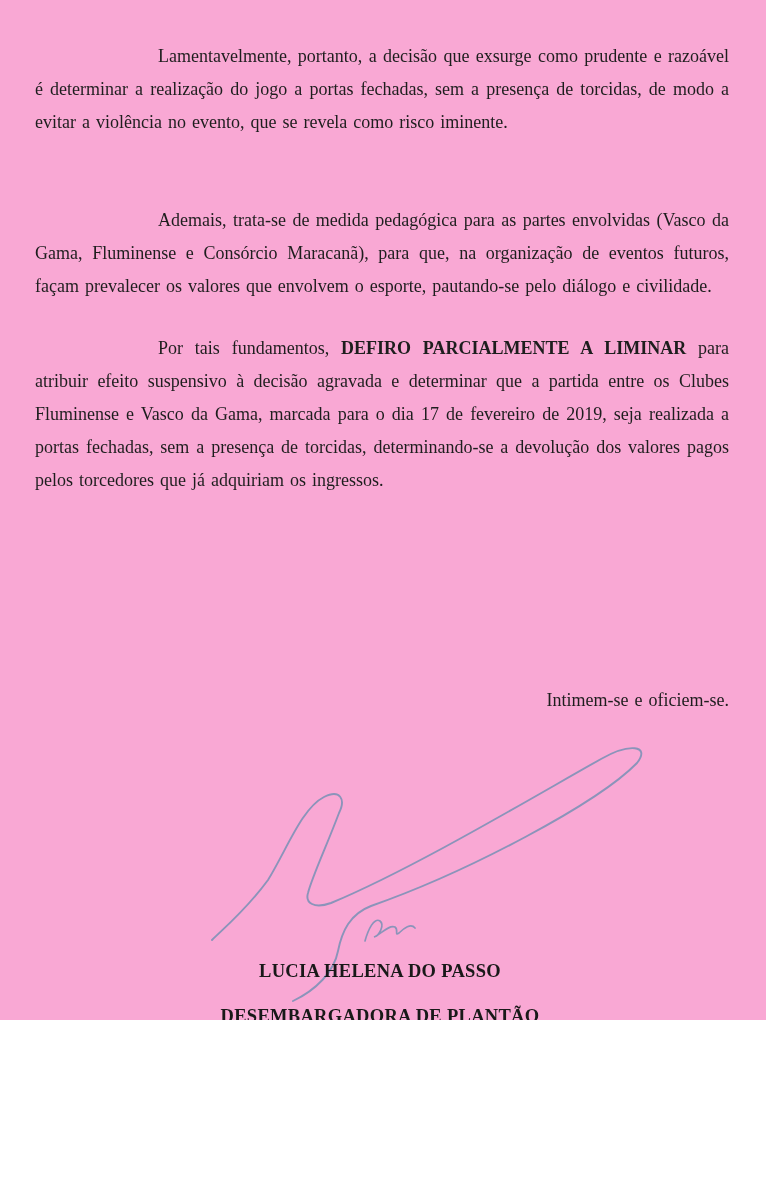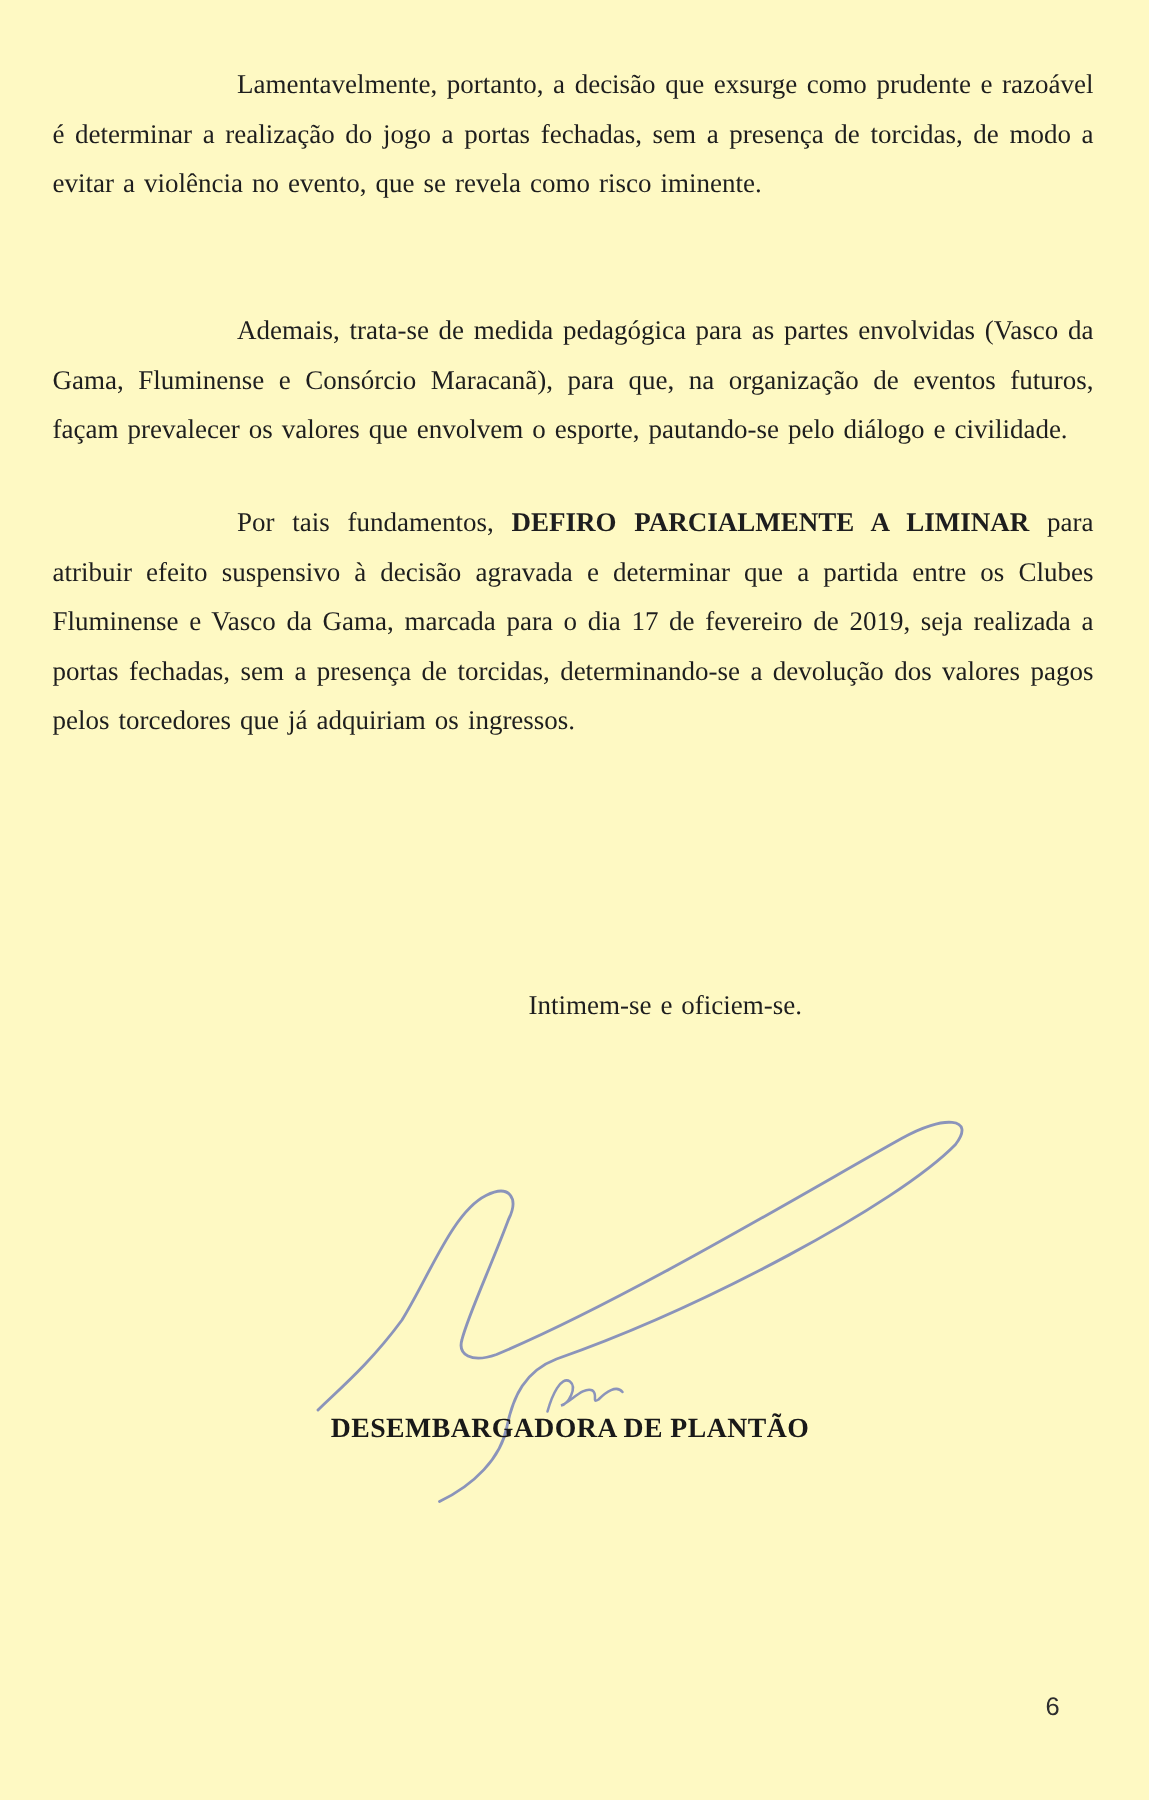--- a/index.html
+++ b/index.html
@@ -1,55 +1,55 @@
 <!DOCTYPE html>
 <html lang="pt"><head>
 <meta charset="utf-8">
 <style>
   html, body { margin: 0; padding: 0; background: #ffffff; }
   body { width: 766px; height: 1200px; }
   .page {
     position: relative;
     width: 766px;
-    height: 1200px;
-    background: #fef9c3;
+    height: 1020px;
+    background: #f9a8d4;
     overflow: hidden;
     font-family: "Liberation Serif", "DejaVu Serif", serif;
     color: #1e1e1e;
   }
   .para {
     position: absolute;
     left: 35px;
     right: 37px;
     margin: 0;
     font-size: 18px;
     line-height: 33px;
     text-align: justify;
     text-indent: 123px;
     word-spacing: 1.5px;
   }
   .p1 { top: 40px; }
   .p2 { top: 180px; margin-top: 24px; }
   .p3 { top: 332px; }
   .p4 { top: 525px; }
-  .p5 { top: 654px; text-align: center; }
+  .p5 { top: 684px; text-align: right; }
   .p6 { top: 707px; text-indent: 183px; text-align: left; }
   .ruling-bold { font-weight: bold; }
   .sig-name, .sig-role {
     position: absolute;
     left: 0;
     width: 760px;
     text-align: center;
     font-weight: bold;
     font-size: 18.5px;
     letter-spacing: 0.3px;
     color: #191919;
   }
   .sig-name { top: 961px; }
-  .sig-role { top: 943px; }
+  .sig-role { top: 1006px; }
   .page-number {
     position: absolute;
     left: 697px;
     top: 1128px;
     font-family: "Liberation Sans", "DejaVu Sans", sans-serif;
     font-size: 17px;
     color: #2e2e2e;
   }
   .signature-svg {
     position: absolute;
@@ -88,17 +88,18 @@
              C 350 914, 342 931, 338 951
              C 334 972, 316 990, 293 1001" fill="none" stroke="#8b94ba" stroke-width="1.9" stroke-linecap="round"></path>
     <path d="M 365 941
              C 368 930, 374 917, 380 921
              C 385 925, 379 936, 374 937
              C 380 935, 389 924, 395 927
              C 399 930, 394 936, 399 933
              C 404 928, 411 923, 415 928" fill="none" stroke="#8b94ba" stroke-width="1.7" stroke-linecap="round"></path>
   </svg>
 
+  <div class="sig-name">LUCIA HELENA DO PASSO</div>
   <div class="sig-role">DESEMBARGADORA DE PLANTÃO</div>
 
   <div class="page-number">6</div>
 
 </div>
 
 </body></html>

